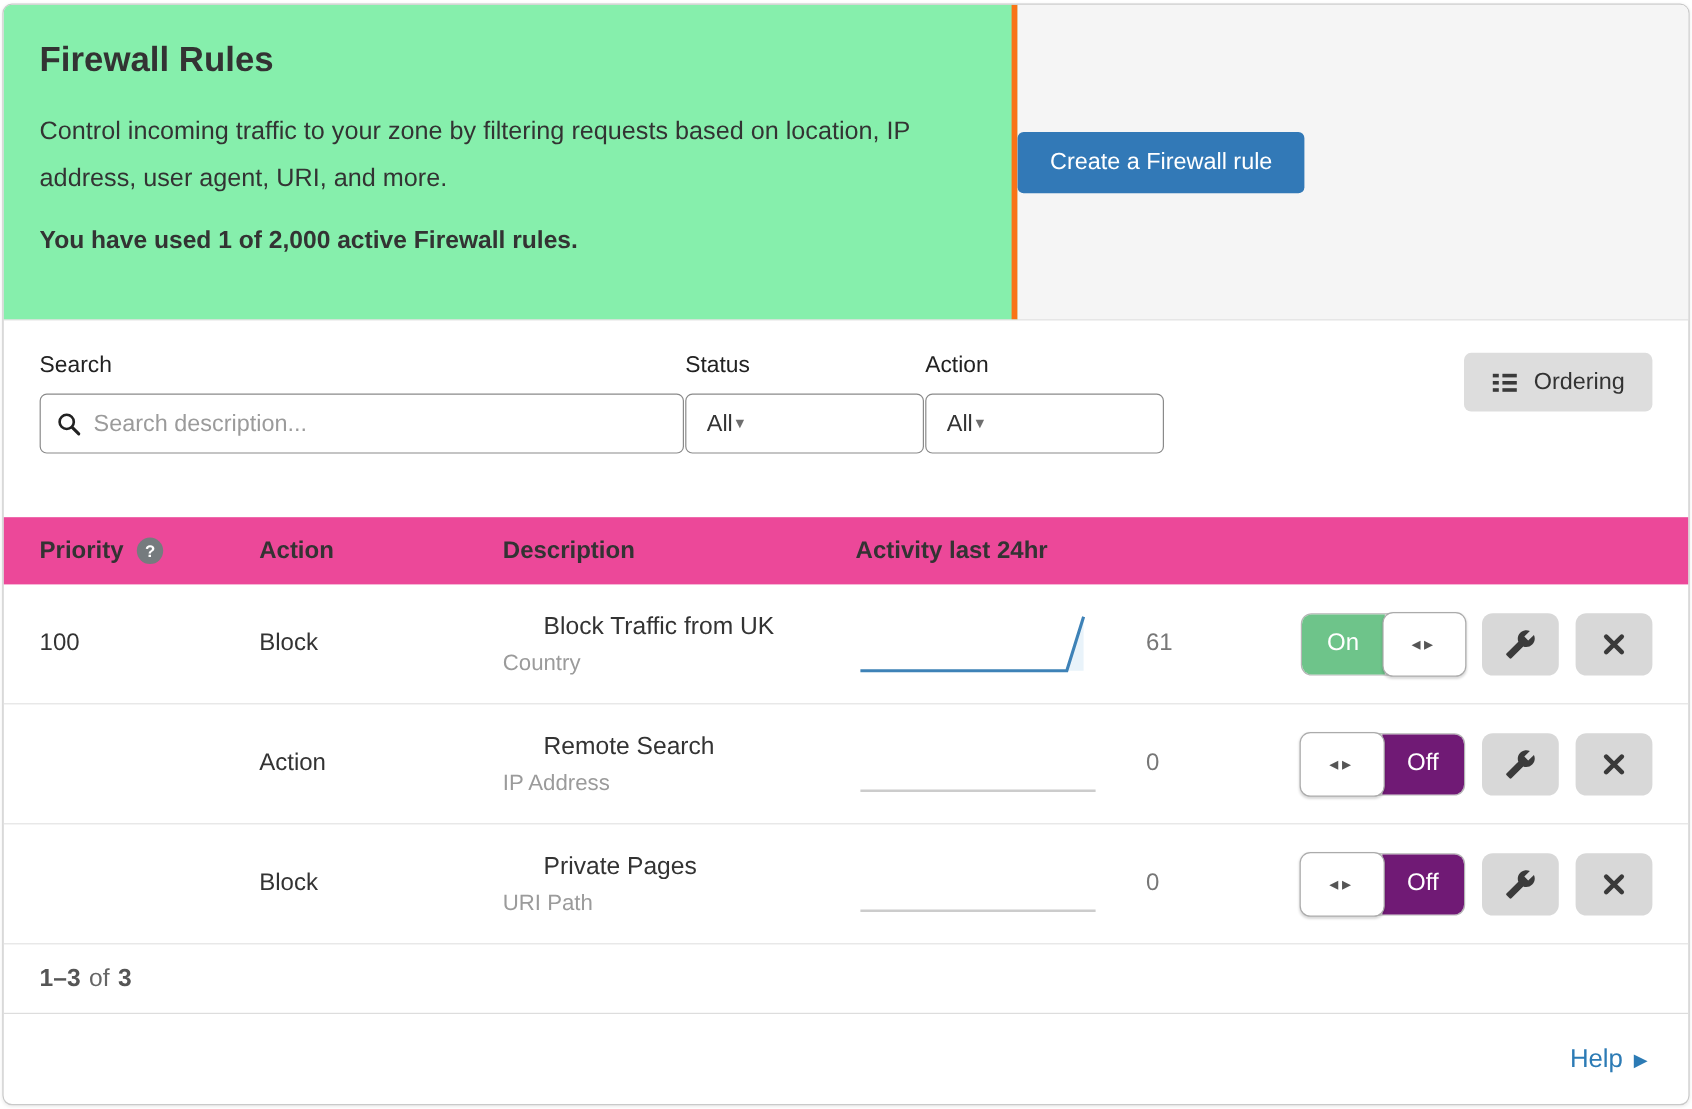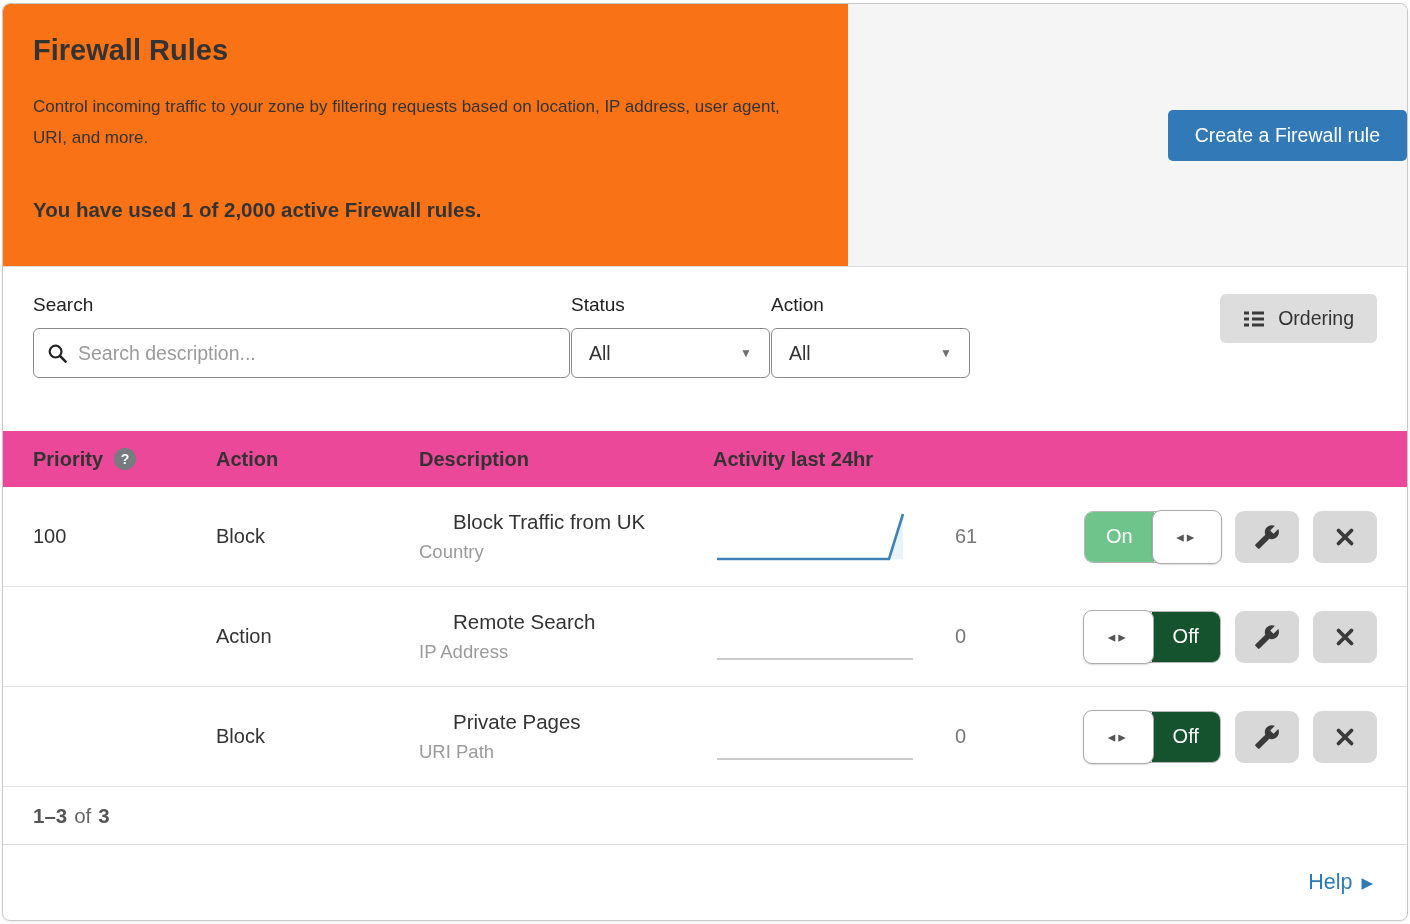--- a/index.html
+++ b/index.html
@@ -8,45 +8,45 @@
 
   .card {
     width: 1406px; height: 918px; margin: 3px auto 0;
     border: 1px solid #c9c9c9; border-radius: 8px;
     overflow: hidden; background: #fff; display: flex; flex-direction: column;
     box-shadow: 0 1px 3px rgba(0,0,0,0.08);
   }
 
   
   .top { display: flex; height: 263px; border-bottom: 1px solid #ddd; flex: 0 0 auto; }
-  .top-left { width: 845px; flex: 0 0 845px; padding: 30px 30px 0; background: #f97316; border-right: 5px solid #f97316; }
+  .top-left { width: 845px; flex: 0 0 845px; padding: 30px 30px 0; background: #86efac; border-right: 5px solid #f97316; }
   .page-title { font-size: 29px; font-weight: bold; color: #333; margin-bottom: 24px; }
-  .page-desc { font-size: 17px; line-height: 1.85; color: #333; max-width: 770px; margin-bottom: 44px; }
+  .page-desc { font-size: 21px; line-height: 1.85; color: #333; max-width: 770px; margin-bottom: 20px; }
   .usage-note { font-size: 20.5px; font-weight: bold; color: #333; }
-  .top-right { flex: 1; background: #f5f5f5; display: flex; align-items: center; justify-content: flex-end; }
+  .top-right { flex: 1; background: #f5f5f5; display: flex; align-items: center; justify-content: flex-start; }
   .create-btn {
     background: #3279b7; color: #fff; border: none; border-radius: 5px;
     font-family: inherit; font-size: 19.5px; padding: 14px 27px; cursor: pointer;
   }
 
   
   .filters { display: flex; align-items: flex-start; padding: 27px 30px 0; height: 164px; flex: 0 0 auto; gap: 1px; }
   .fgroup { display: flex; flex-direction: column; }
   .flabel { font-size: 19px; color: #222; margin-bottom: 12px; }
   .search-box {
     width: 537px; height: 50px; border: 1px solid #8a8a8a; border-radius: 6px;
     display: flex; align-items: center; padding: 0 13px; background: #fff;
   }
   .search-box input {
     flex: 1; border: none; outline: none; font-family: inherit; font-size: 19.5px; color: #333; margin-left: 10px; background: transparent;
   }
   .search-box input::placeholder { color: #9b9b9b; }
   .selectbox {
     width: 199px; height: 50px; border: 1px solid #8a8a8a; border-radius: 6px; background: #fff;
-    display: flex; align-items: center; justify-content: space-between; padding: 0 17px;
+    display: flex; align-items: center; justify-content: flex-start; padding: 0 17px;
     font-size: 19.5px; color: #333; cursor: pointer;
   }
   .caret { font-size: 12px; color: #6e6e6e; }
   .spacer { flex: 1; }
   .ordering-btn {
     height: 49px; background: #dddddd; border: none; border-radius: 6px;
     display: flex; align-items: center; gap: 13px; padding: 0 23px;
     font-family: inherit; font-size: 19.5px; color: #333; cursor: pointer;
   }
 
@@ -73,21 +73,21 @@
   .cell-count { color: #777; padding-left: 30px; }
   .cell-controls { display: flex; align-items: center; gap: 14px; justify-self: end; text-align: right; }
 
   
   .toggle {
     width: 137px; height: 52px; border: 1px solid #b5b5b5; border-radius: 9px;
     display: flex; overflow: visible; cursor: pointer; background: #fff; position: relative;
   }
   .toggle .half { flex: 1; display: flex; align-items: center; justify-content: center; font-size: 20px; }
   .toggle.on .state { background: #6ec48a; color: #fff; border-radius: 8px 0 0 8px; }
-  .toggle.off .state { background: #14532d; color: #fff; border-radius: 0 8px 8px 0; }
+  .toggle.off .state { background: #701a75; color: #fff; border-radius: 0 8px 8px 0; }
   .toggle .knob {
     background: #fff; border: 1px solid #ababab; border-radius: 9px;
     margin: -2px; z-index: 1; box-shadow: 0 1px 2px rgba(0,0,0,0.15);
     color: #555; font-size: 15px; letter-spacing: 3px;
   }
   .icon-btn {
     width: 64px; height: 52px; background: #d8d8d8; border: none; border-radius: 9px;
     display: flex; align-items: center; justify-content: center; cursor: pointer;
   }
 

